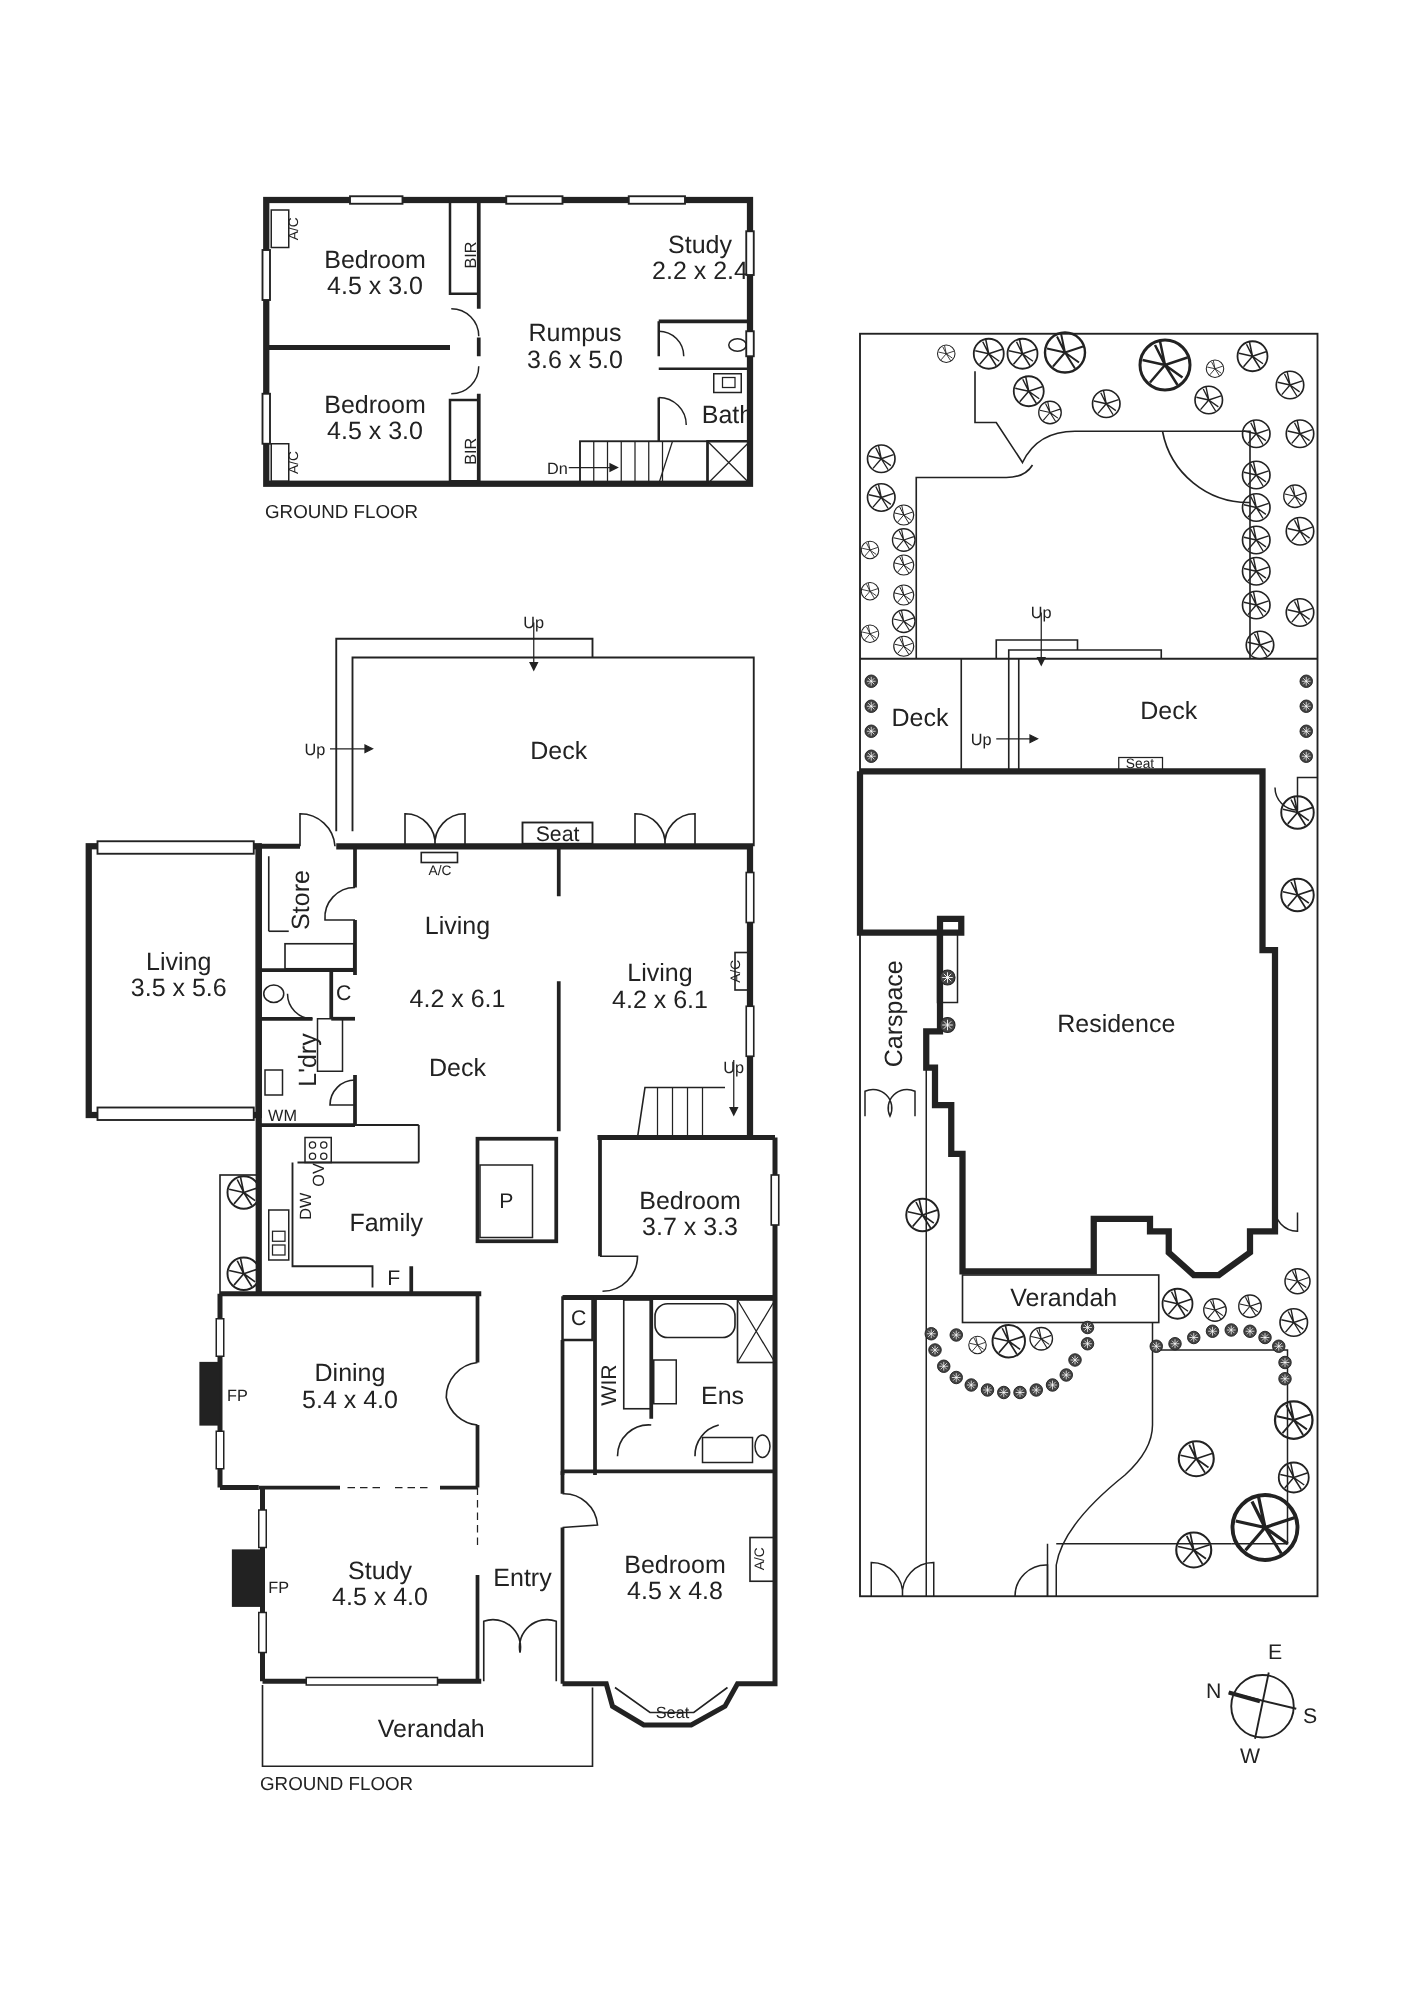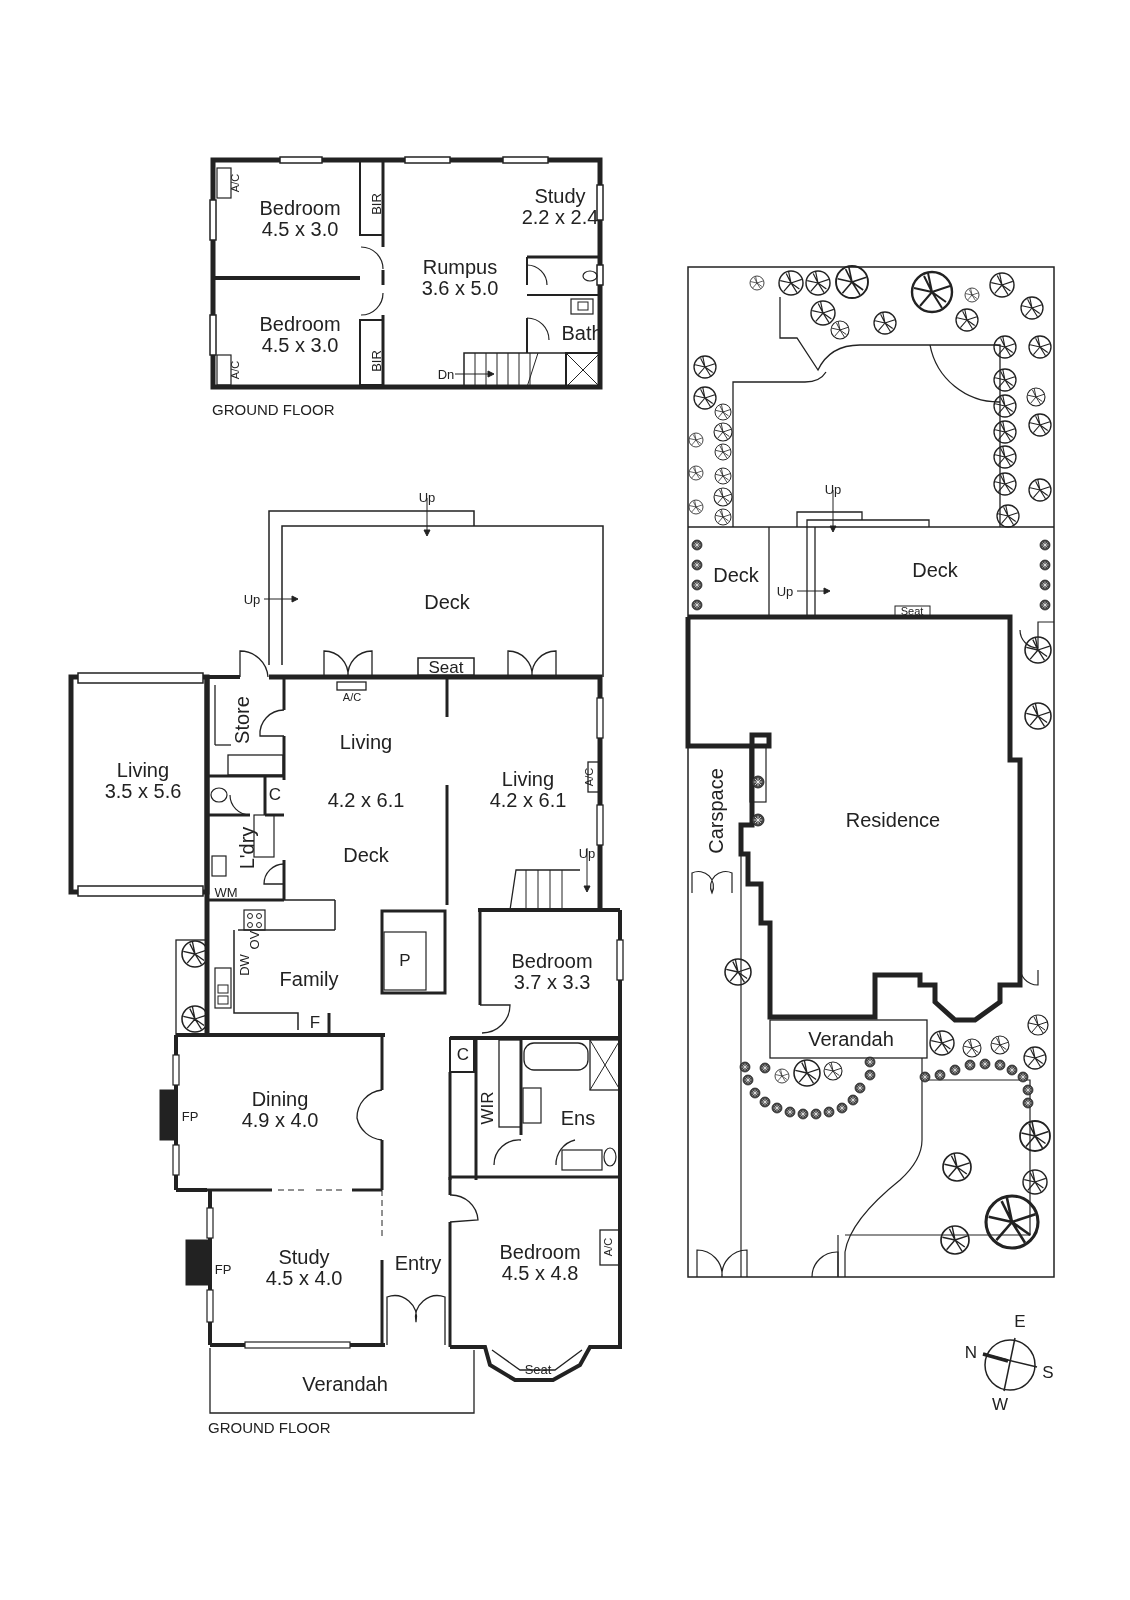--- a/index.html
+++ b/index.html
@@ -398,21 +398,21 @@
   <span class="dim">4.2 x 6.1</span>
 </div>
 <div class="lbl big rot" style="left:247px;top:848px">L'dry</div>
 <div class="lbl big" style="left:309px;top:979px">Family</div>
 <div class="lbl big" style="left:552px;top:972px">
   <span>Bedroom</span>
   <span class="dim">3.7 x 3.3</span>
 </div>
 <div class="lbl big" style="left:280px;top:1110px">
   <span>Dining</span>
-  <span class="dim">4.9 x 4.0</span>
+  <span class="dim">5.4 x 4.0</span>
 </div>
 <div class="lbl big" style="left:578px;top:1118px">Ens</div>
 <div class="lbl big" style="left:304px;top:1268px">
   <span>Study</span>
   <span class="dim">4.5 x 4.0</span>
 </div>
 <div class="lbl big" style="left:418px;top:1263px">Entry</div>
 <div class="lbl big" style="left:540px;top:1263px">
   <span>Bedroom</span>
   <span class="dim">4.5 x 4.8</span>

